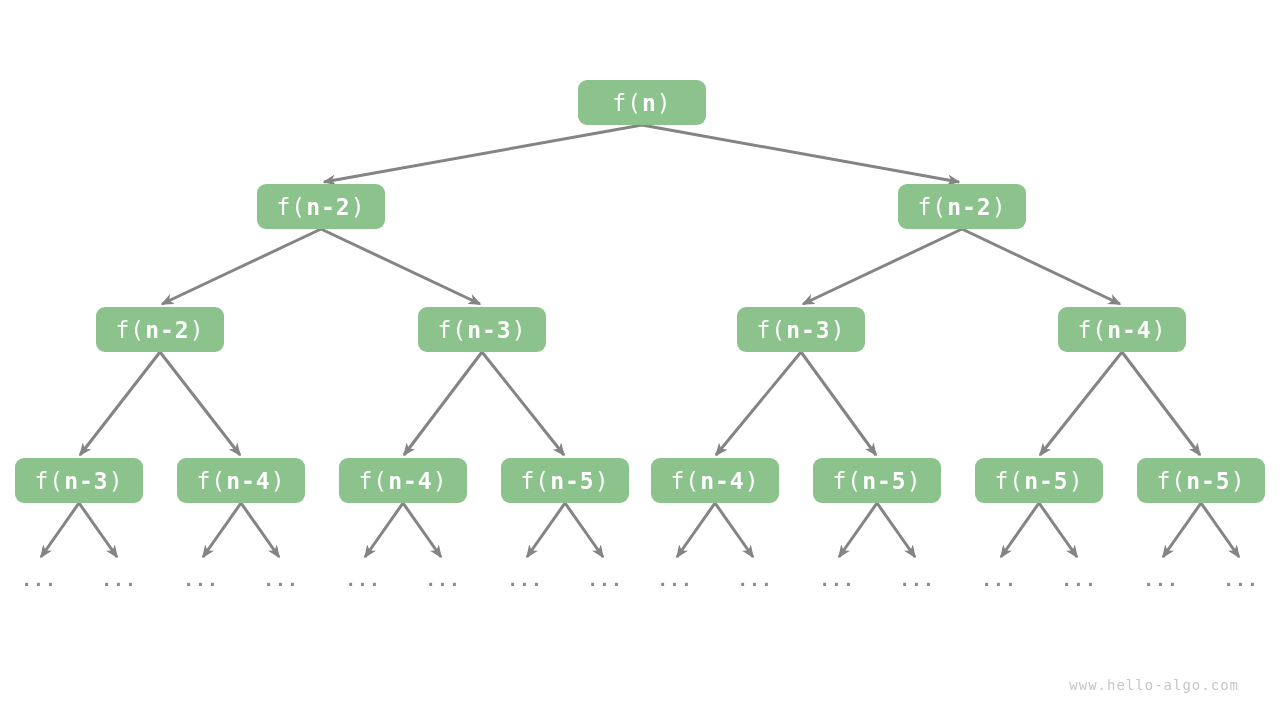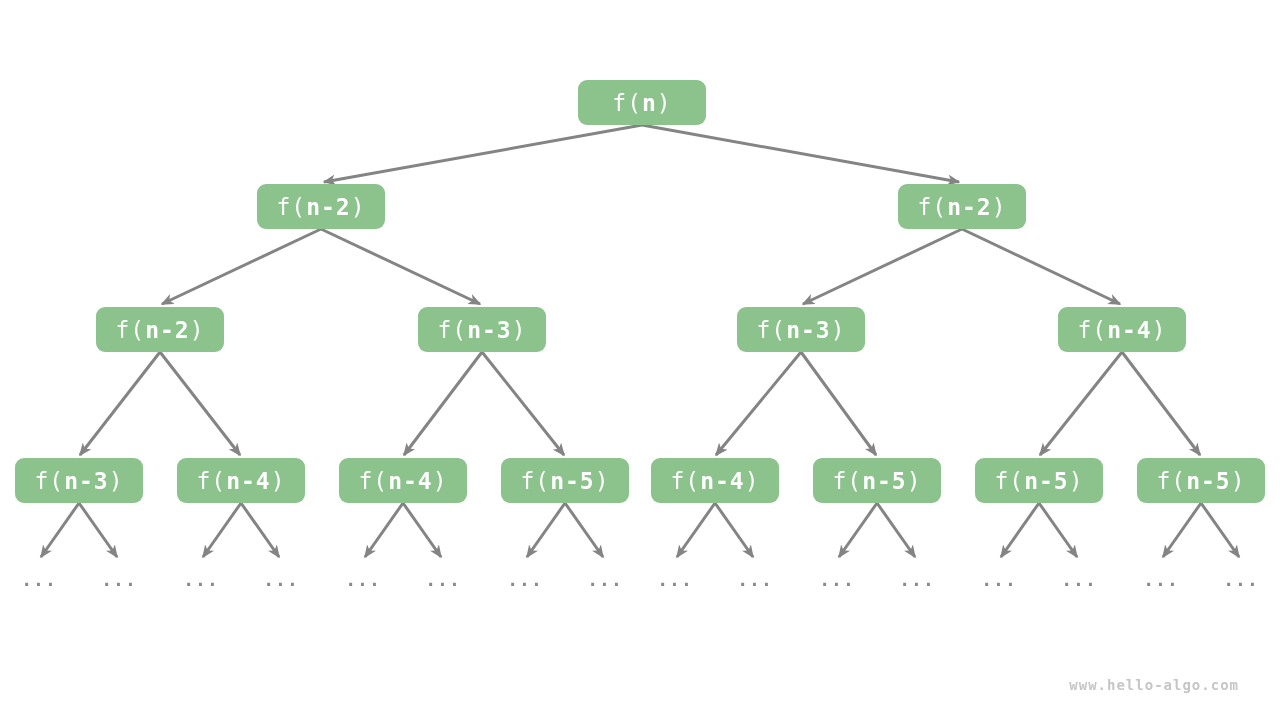--- a/index.html
+++ b/index.html
@@ -41,21 +41,20 @@
     font-size:18px;font-weight:bold;
     letter-spacing:1px;
     line-height:18px;
   }
   .watermark{
     position:absolute;
     right:41px;bottom:27px;
     color:var(--watermark-text);
     font-size:14px;
     letter-spacing:1px;
-    font-weight:bold;
   }
 </style>
 </head>
 <body>
 
 <div class="stage">
 
   <svg class="edges" viewBox="0 0 1280 720">
     <defs>
       <marker id="arrow" viewBox="0 0 13 11" markerWidth="13" markerHeight="11" refX="11.5" refY="5.5" orient="auto" markerUnits="userSpaceOnUse">

